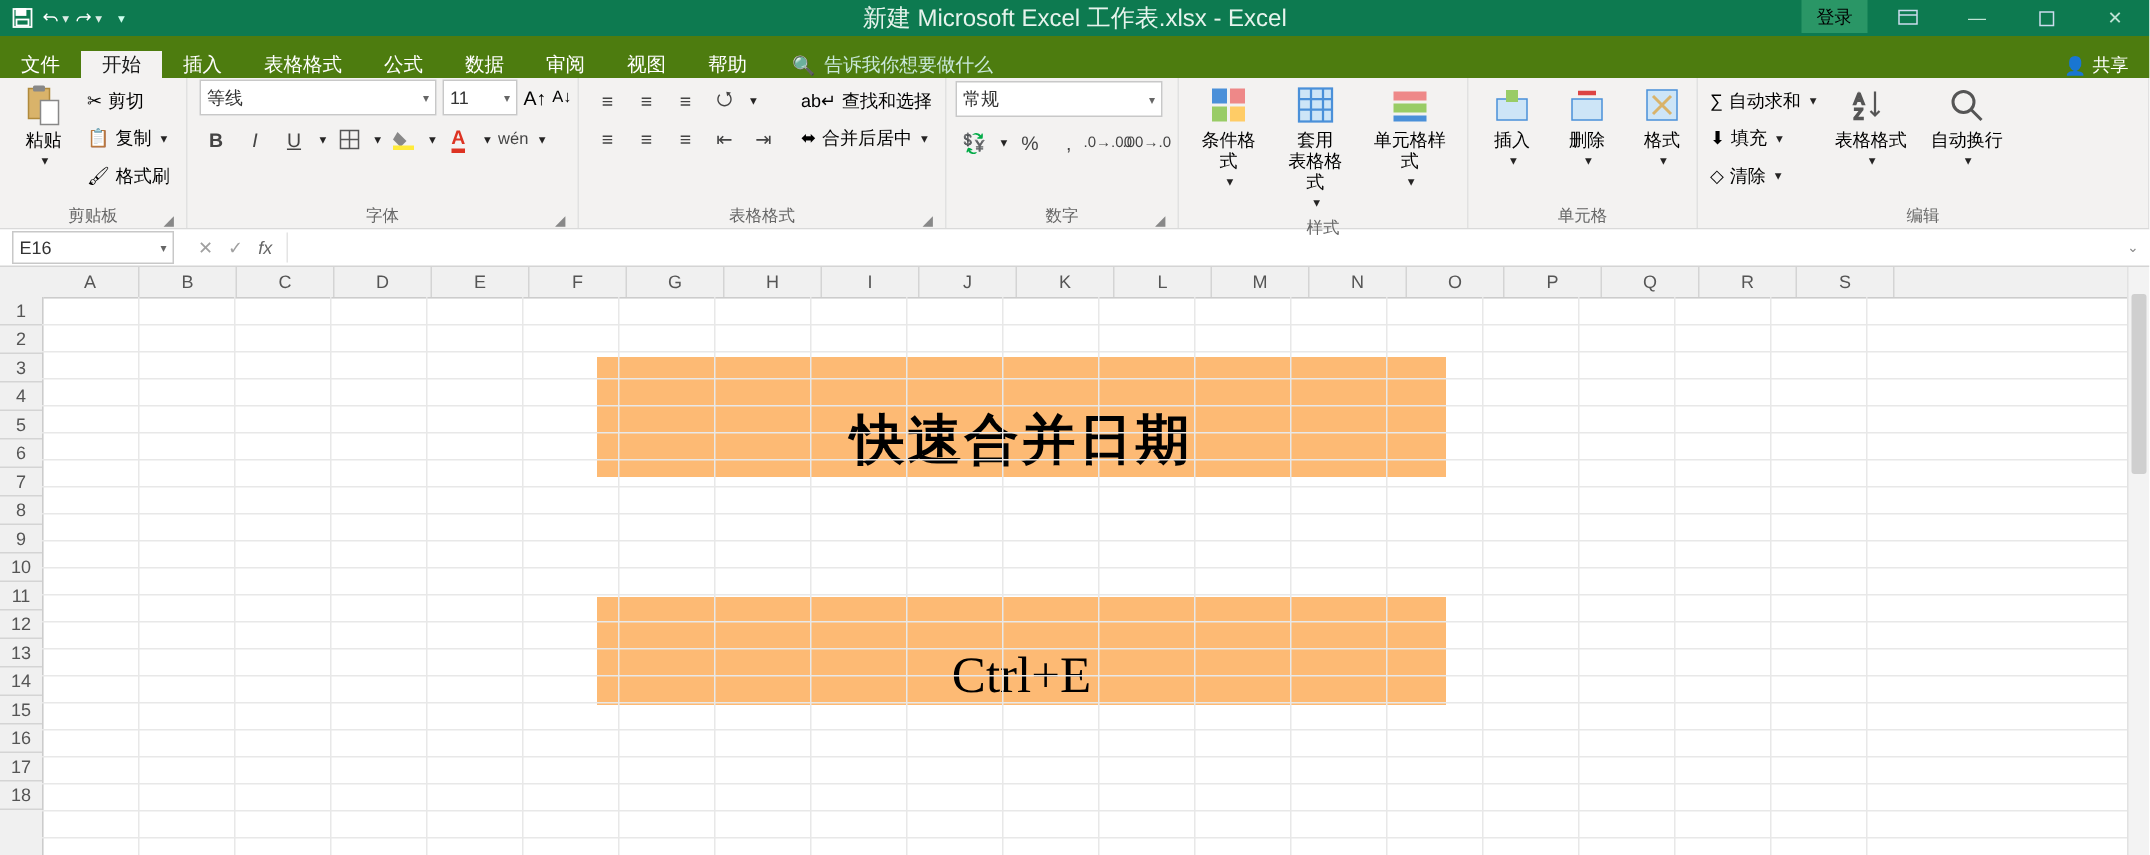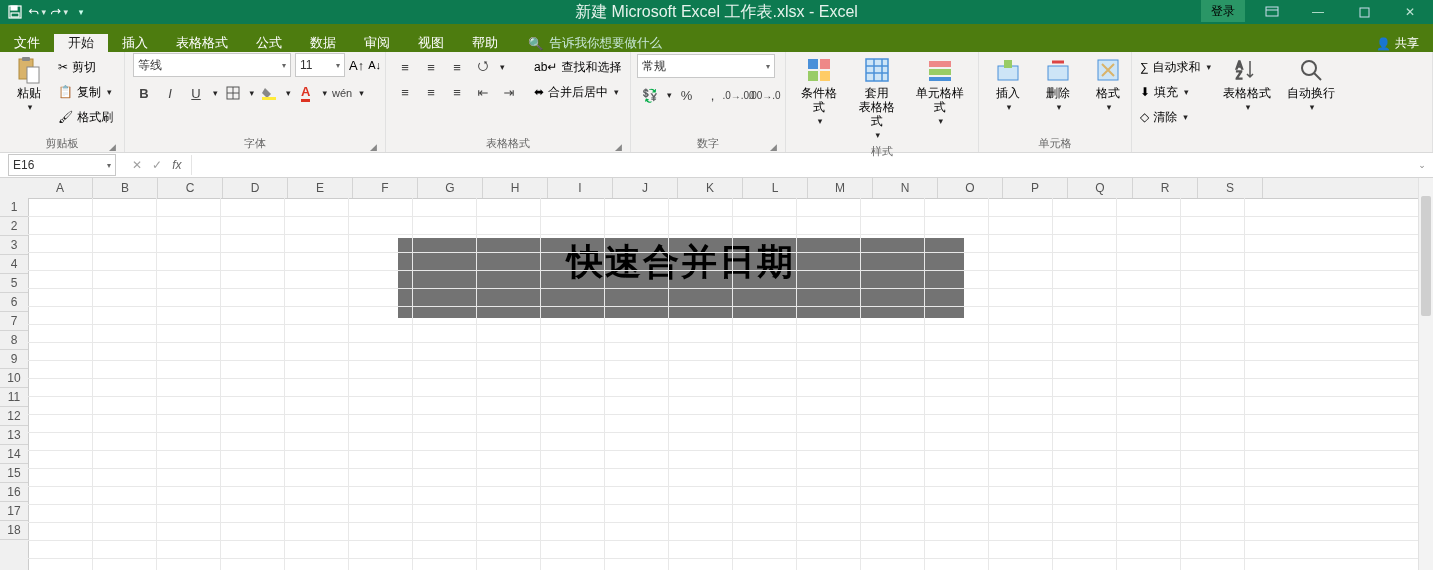--- a/index.html
+++ b/index.html
@@ -38,21 +38,21 @@
 .fx-exp{width:22px;text-align:center;color:#888;font-size:9px}
 .sheet{position:relative;height:calc(570px - 24px - 28px - 100px - 24px);overflow:hidden}
 .corner{position:absolute;left:0;top:0;width:28px;height:20px;background:#f0f0f0;border-right:1px solid #ccc;border-bottom:1px solid #ccc}
 .colhdrs{position:absolute;left:28px;top:0;right:14px;height:20px;display:flex;background:#f0f0f0;border-bottom:1px solid #ccc}
 .ch{width:64px;border-right:1px solid #d4d4d4;text-align:center;font-size:12px;color:#555;line-height:20px}
 .rowhdrs{position:absolute;left:0;top:20px;width:28px;bottom:0;background:#f0f0f0;border-right:1px solid #ccc}
 .rh{height:18px;border-bottom:1px solid #d4d4d4;text-align:center;font-size:12px;color:#555;line-height:18px}
 .cells{position:absolute;left:28px;top:20px;right:14px;bottom:0}
 .gridline-v{position:absolute;top:0;bottom:0;width:0;border-right:1px solid #e8e8e8}
 .gridline-h{position:absolute;left:0;right:0;height:0;border-bottom:1px solid #e8e8e8}
-.merged-big{position:absolute;background:#737373;display:flex;align-items:flex-start;justify-content:center}
+.merged-big{position:absolute;background:#fdba74;display:flex;align-items:flex-end;justify-content:center}
 .txt1{font-weight:900;font-size:36px;letter-spacing:2px;color:#000;font-family:"Microsoft YaHei",sans-serif}
 .txt2{font-size:34px;color:#000;font-family:SimSun,serif}
 .scroll-v{position:absolute;right:0;top:0;width:14px;bottom:0;background:#f3f3f3;border-left:1px solid #e2e2e2}
 .scroll-v .thumb{position:absolute;left:2px;right:2px;top:18px;height:120px;background:#cfcfcf;border-radius:2px}
 </style>
 </head>
 <body>
 
 <div class="titlebar">
   <div class="qat">
@@ -359,20 +359,21 @@
         <span class="ic">
             <svg width="26" height="26" viewBox="0 0 26 26" fill="none" stroke="#555" stroke-width="2">
               <circle cx="11" cy="11" r="7"></circle>
               <line x1="16" y1="16" x2="23" y2="23"></line>
             </svg>
           </span>
         <span>自动换行</span>
           <span class="dd">▾</span>
       </div>
     </div>
+    <div class="lbl"><span>编辑</span></div>
   </div>
 </div>
 
 <div class="fx-bar">
   <div class="namebox">
       <span>E16</span>
       <span class="ar">▾</span>
     </div>
   <div class="fxbtns">
     <span>✕</span>
@@ -422,20 +423,23 @@
       <div class="rh">13</div>
       <div class="rh">14</div>
       <div class="rh">15</div>
       <div class="rh">16</div>
       <div class="rh">17</div>
       <div class="rh">18</div>
     </div>
   <div class="cells" id="cells">
     <div class="merged-big" style="left:370px;top:40px;width:566px;height:80px">
       <span class="txt1">快速合并日期</span>
+    </div>
+    <div class="merged-big" style="left:370px;top:200px;width:566px;height:72px">
+      <span class="txt2">Ctrl+E</span>
     </div>
   <div class="gridline-v" style="left: 64px;"></div>
       <div class="gridline-v" style="left: 128px;"></div>
       <div class="gridline-v" style="left: 192px;"></div>
       <div class="gridline-v" style="left: 256px;"></div>
       <div class="gridline-v" style="left: 320px;"></div>
       <div class="gridline-v" style="left: 384px;"></div>
       <div class="gridline-v" style="left: 448px;"></div>
       <div class="gridline-v" style="left: 512px;"></div>
       <div class="gridline-v" style="left: 576px;"></div>

